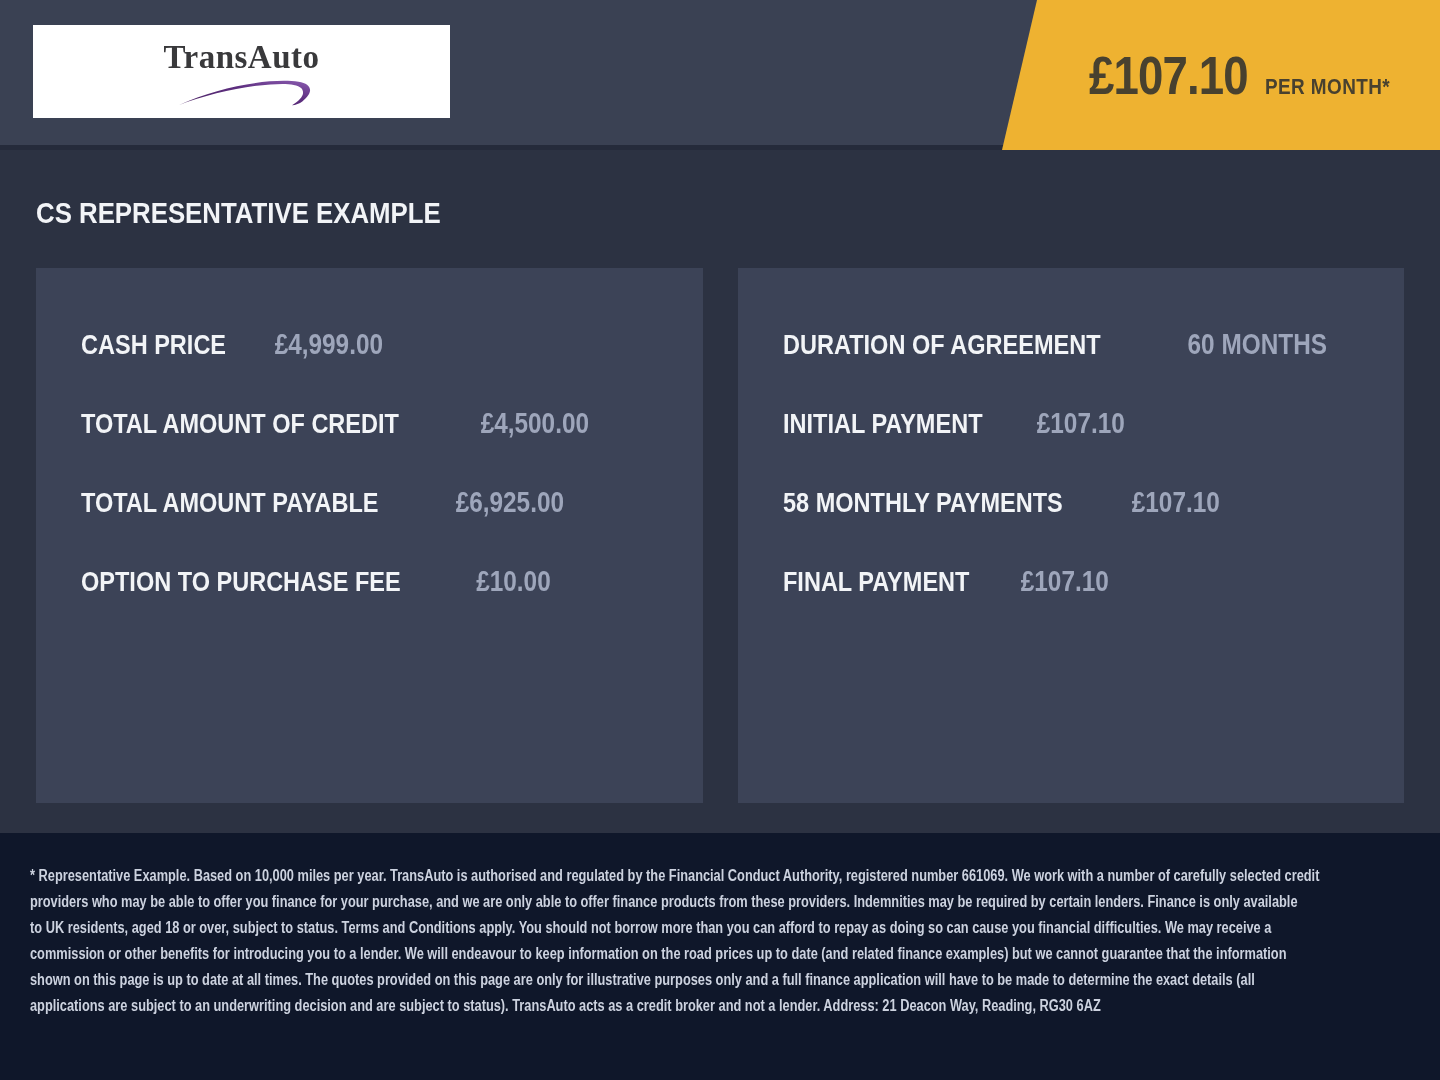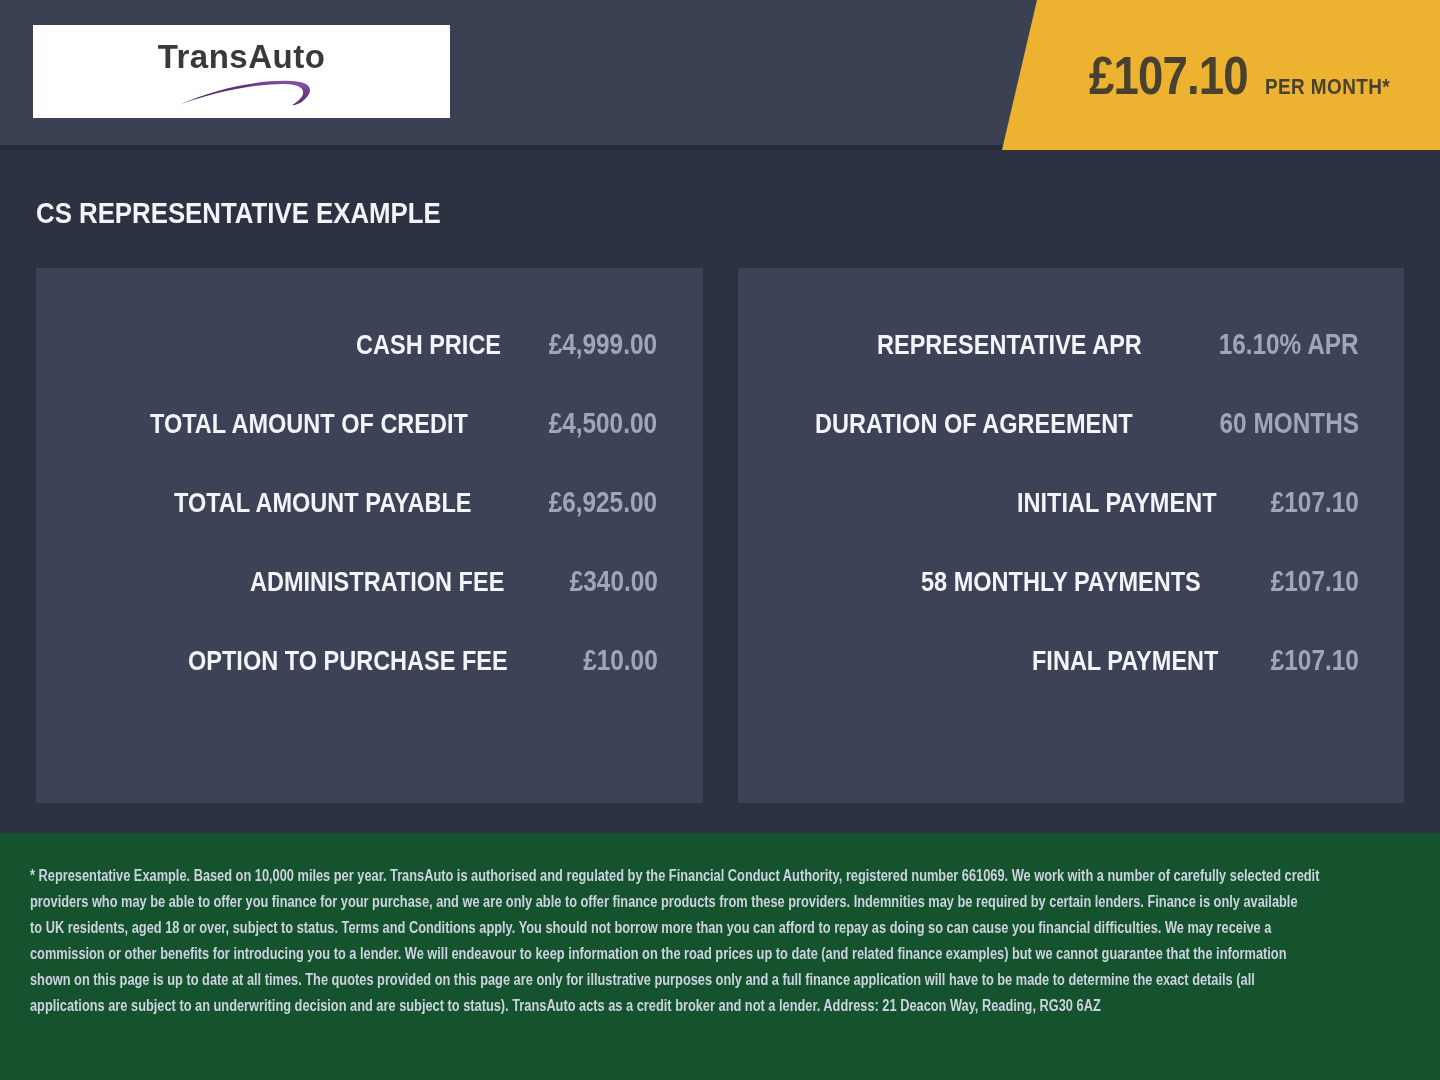--- a/index.html
+++ b/index.html
@@ -25,20 +25,21 @@
     flex: 0 0 auto;
   }
   .logo-box {
     position: absolute;
     left: 33px; top: 25px;
     width: 417px; height: 93px;
     background: #ffffff;
     display: flex; flex-direction: column;
     align-items: center; justify-content: center;
     padding-top: 4px;
+    font-family: Liberation Serif, serif;
   }
   .logo-text {
     font-size: 33px;
     font-weight: 700;
     color: #39393b;
     letter-spacing: 0.5px;
     line-height: 34px;
   }
   .logo-swoosh { margin-top: 3px; margin-left: 10px; }
 
@@ -98,21 +99,21 @@
   .panel {
     flex: 1 1 0;
     height: 535px;
     background: #3c4357;
     padding: 37px 45px 25px 45px;
   }
   .panel-row {
     height: 79px;
     display: flex;
     align-items: center;
-    justify-content: flex-end;
+    justify-content: flex-start;
   }
   .row-label {
     font-size: 28px;
     font-weight: 700;
     color: #f2f4f7;
     white-space: nowrap;
     transform: scaleX(0.84);
     transform-origin: left center;
   }
   .row-value {
@@ -121,21 +122,21 @@
     color: #9ea6bb;
     white-space: nowrap;
     transform: scaleX(0.84);
     transform-origin: right center;
   }
 
   
   .footer {
     margin-top: auto;
     height: 247px;
-    background: #14532d;
+    background: #0f172a;
     padding: 30px 30px 0 30px;
     overflow: hidden;
     flex: 0 0 auto;
   }
   .footer-line {
     font-size: 16px;
     font-weight: 700;
     color: #ccd2df;
     line-height: 26px;
     white-space: nowrap;
@@ -181,34 +182,26 @@
       </div>
       <div class="panel-row">
         <span class="row-label">TOTAL AMOUNT OF CREDIT</span>
         <span class="row-value">£4,500.00</span>
       </div>
       <div class="panel-row">
         <span class="row-label">TOTAL AMOUNT PAYABLE</span>
         <span class="row-value">£6,925.00</span>
       </div>
       <div class="panel-row">
-        <span class="row-label">ADMINISTRATION FEE</span>
-        <span class="row-value">£340.00</span>
-      </div>
-      <div class="panel-row">
         <span class="row-label">OPTION TO PURCHASE FEE</span>
         <span class="row-value">£10.00</span>
       </div>
     </div>
 
     <div class="panel">
-      <div class="panel-row">
-        <span class="row-label">REPRESENTATIVE APR</span>
-        <span class="row-value">16.10% APR</span>
-      </div>
       <div class="panel-row">
         <span class="row-label">DURATION OF AGREEMENT</span>
         <span class="row-value">60 MONTHS</span>
       </div>
       <div class="panel-row">
         <span class="row-label">INITIAL PAYMENT</span>
         <span class="row-value">£107.10</span>
       </div>
       <div class="panel-row">
         <span class="row-label">58 MONTHLY PAYMENTS</span>

